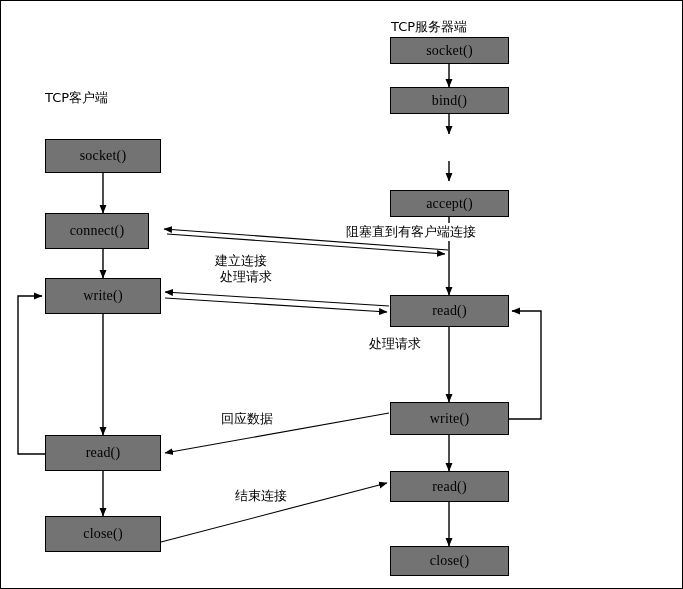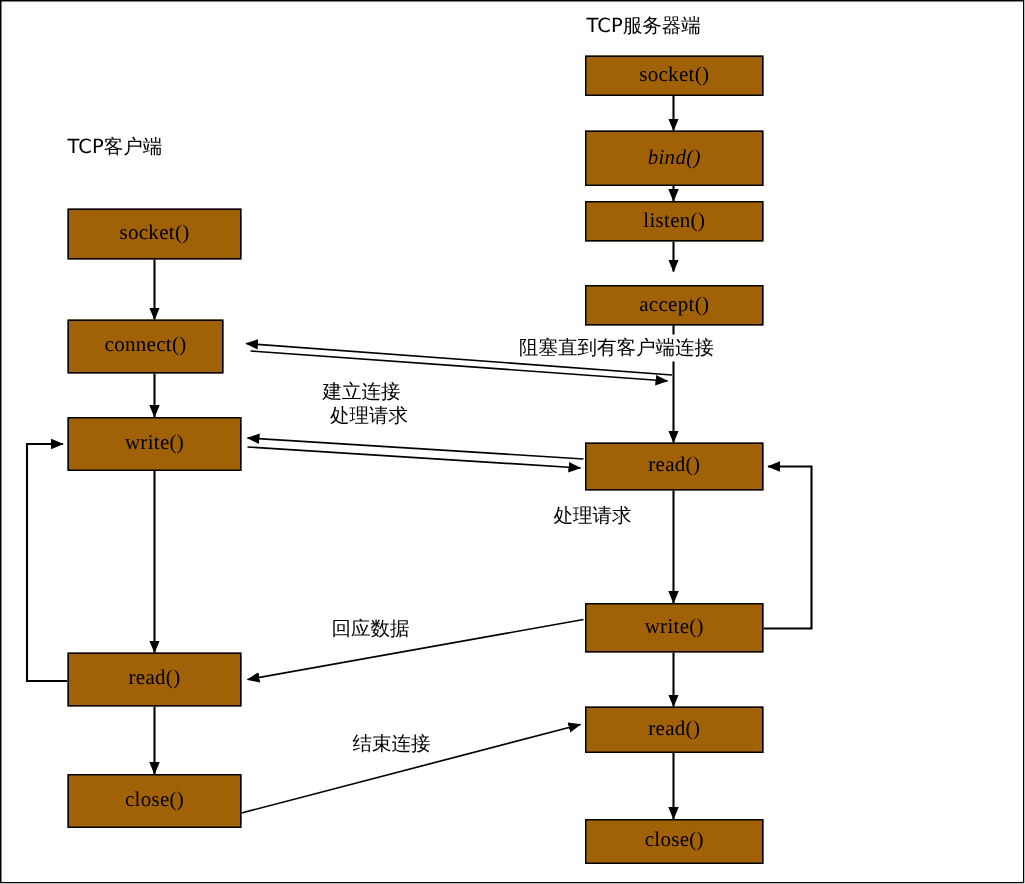--- a/index.html
+++ b/index.html
@@ -21,21 +21,21 @@
   .svg-layer {
     position: absolute;
     left: 0;
     top: 0;
     width: 683px;
     height: 589px;
   }
   .node {
     position: absolute;
     border: 1px solid #000000;
-    background: #a16207;
+    background: #737373;
     box-sizing: border-box;
     display: flex;
     align-items: center;
     justify-content: center;
     font-family: "Liberation Serif", "DejaVu Serif", serif;
     font-size: 14px;
     color: #000000;
     line-height: 1;
     letter-spacing: 0.2px;
     z-index: 3;
@@ -97,37 +97,36 @@
     <line x1="388" y1="305" x2="164" y2="291" stroke="#000" stroke-width="1.1" marker-end="url(#ah)"></line>
     <line x1="164" y1="297" x2="386" y2="311" stroke="#000" stroke-width="1.1" marker-end="url(#ah)"></line>
 
     <line x1="388" y1="412" x2="164" y2="452" stroke="#000" stroke-width="1.1" marker-end="url(#ah)"></line>
 
     <line x1="160" y1="541" x2="386" y2="482" stroke="#000" stroke-width="1.1" marker-end="url(#ah)"></line>
   </svg>
 
   <div class="col-title" style="left:44px; top:88px;">TCP客户端</div>
 
-  <div class="col-title" style="left:390px; top:7px;">TCP服务器端</div>
+  <div class="col-title" style="left:390px; top:17px;">TCP服务器端</div>
 
   <div class="node" style="left:44px; top:138px; width:116px; height:34px;">socket()</div>
 
   <div class="node" style="left:44px; top:212px; width:104px; height:36px;">connect()</div>
 
   <div class="node" style="left:44px; top:277px; width:116px; height:36px;">write()</div>
 
   <div class="node" style="left:44px; top:434px; width:116px; height:36px;">read()</div>
 
   <div class="node" style="left:44px; top:515px; width:116px; height:36px;">close()</div>
 
   <div class="node" style="left:389px; top:36px; width:119px; height:27px;">socket()</div>
 
-  <div class="node" style="left:389px; top:86px; width:119px; height:37px;font-style:italic;">bind()</div>
+  <div class="node" style="left:389px; top:86px; width:119px; height:27px;">bind()</div>
 
-  <div class="node" style="left:389px; top:133px; width:119px; height:27px;">listen()</div>
 
   <div class="node" style="left:389px; top:189px; width:119px; height:27px;">accept()</div>
 
   <div class="node" style="left:389px; top:294px; width:119px; height:32px;">read()</div>
 
   <div class="node" style="left:389px; top:401px; width:119px; height:33px;">write()</div>
 
   <div class="node" style="left:389px; top:470px; width:119px; height:31px;">read()</div>
 
   <div class="node" style="left:389px; top:545px; width:119px; height:30px;">close()</div>

